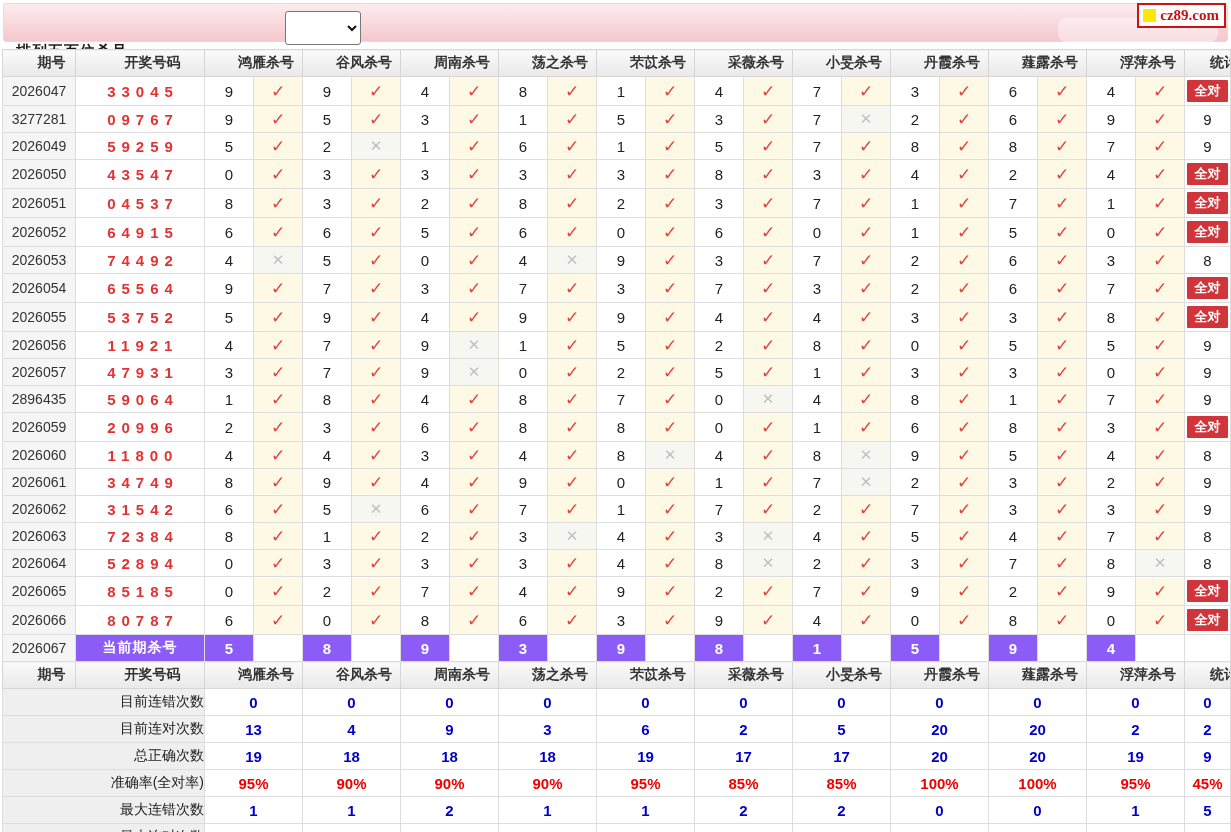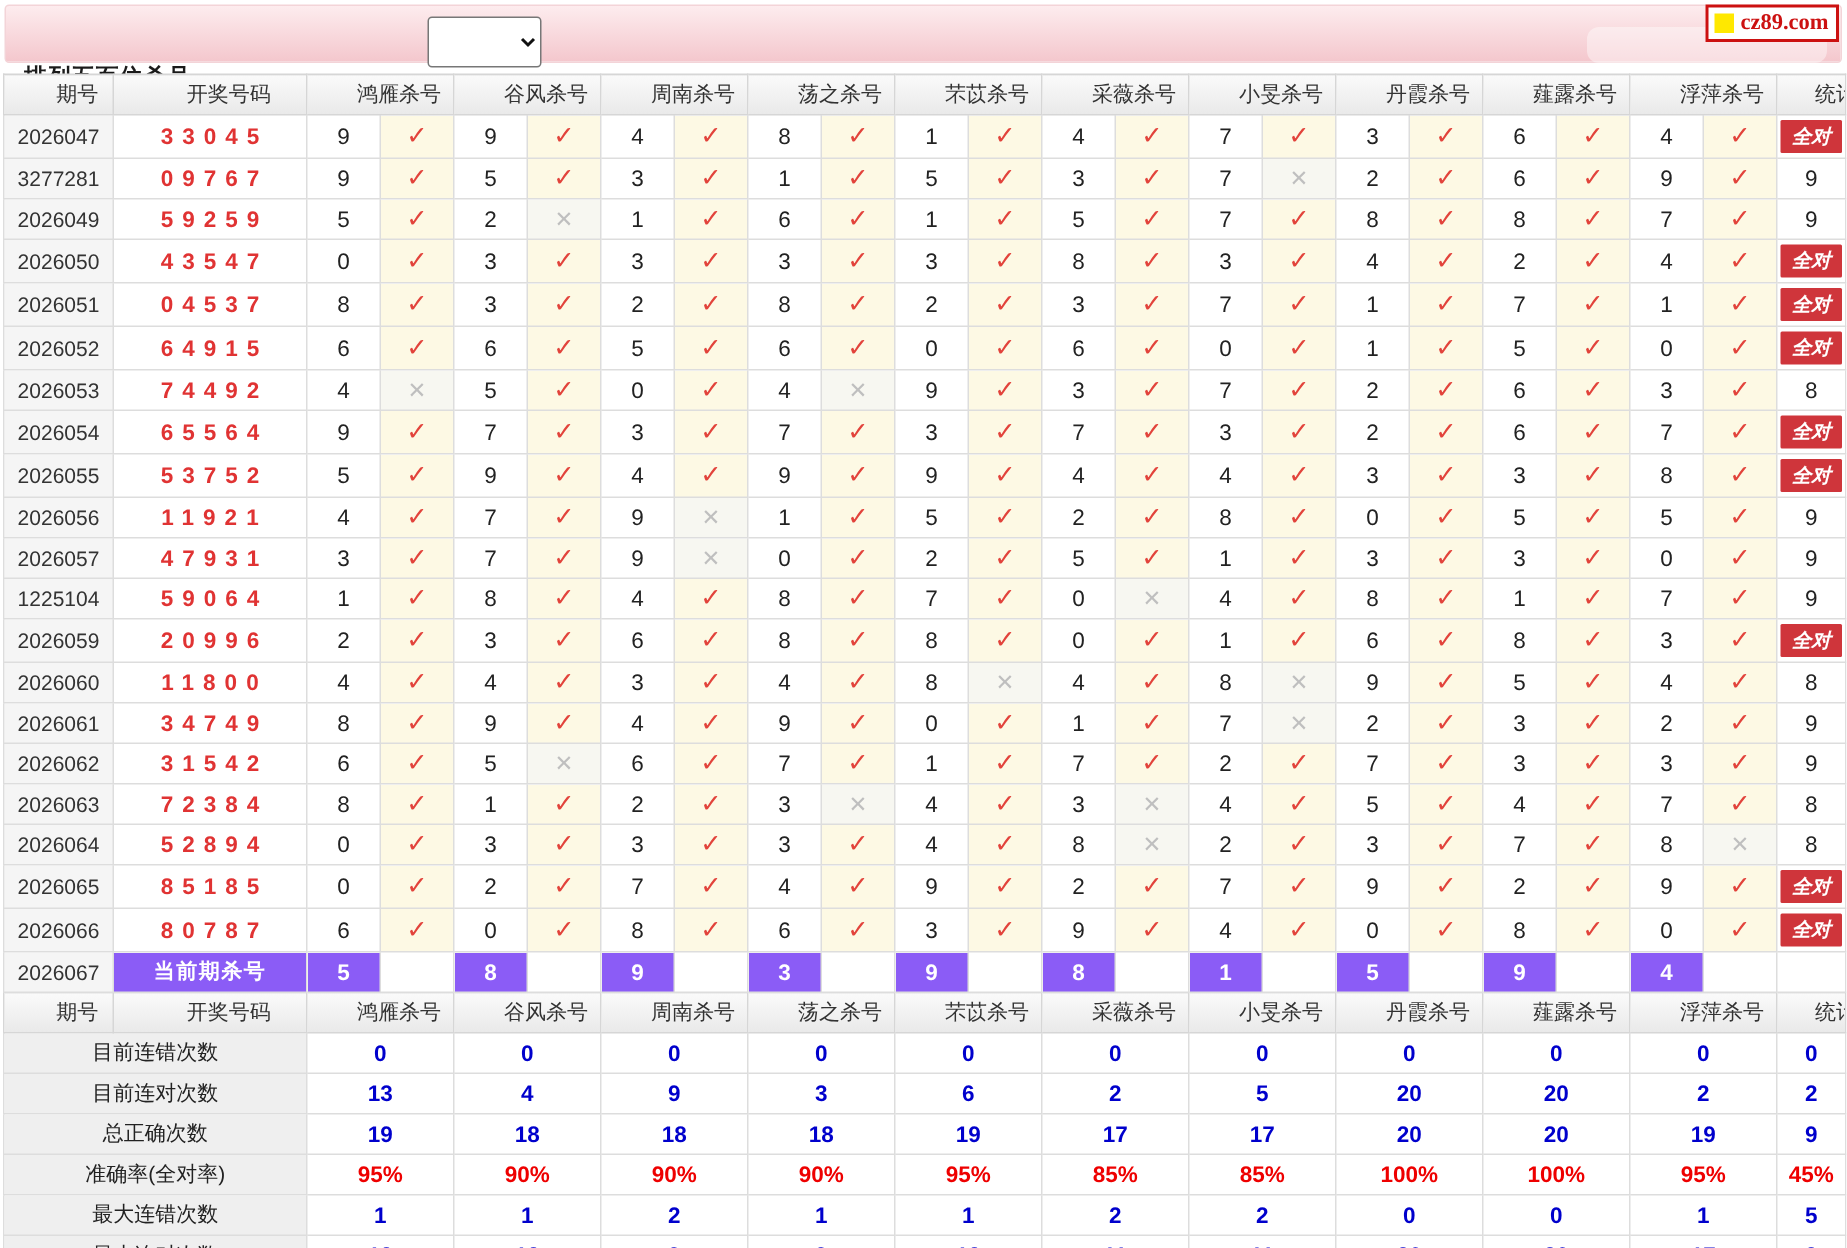--- a/index.html
+++ b/index.html
@@ -14,36 +14,36 @@
     background:#fff;border:1px solid #777;border-radius:3px;padding:16px 2px;font-family:"Liberation Sans",sans-serif;}
   .pill{position:absolute;right:9px;top:14px;width:160px;height:24px;border-radius:8px;background:rgba(255,255,255,0.42);}
   .logo{position:absolute;right:1px;top:-1px;height:17px;display:flex;align-items:center;gap:4px;
     background:#fff;border:2px solid #c11;padding:2px 5px 2px 4px;text-decoration:none;
     font-family:"Liberation Serif","DejaVu Serif",serif;font-size:15px;font-weight:bold;color:#c11;}
   .logo-sq{display:inline-block;width:13px;height:13px;background:#ffe800;}
 
   
   table{position:absolute;left:2px;top:49px;width:1227px;border-collapse:collapse;table-layout:fixed;}
   td,th{border:1px solid #ddd;text-align:center;height:26px;padding:0;overflow:hidden;white-space:nowrap;}
-  th{background:linear-gradient(#fafafa,#e9e9e9);border-color:#d6d6d6;color:#333;font-size:14px;font-weight:normal;padding-left:25px;}
+  th{background:linear-gradient(#fafafa,#e9e9e9);border-color:#d6d6d6;color:#333;font-size:14px;font-weight:bold;padding-left:25px;}
   td.period{background:#f5f5f5;color:#333;font-size:14px;}
   td.code{color:#e03333;font-weight:bold;font-size:15px;letter-spacing:6px;padding-left:6px;background:#fff;}
   td.num{background:#fff;color:#222;font-size:15px;}
   td.mark{background:#fdf9e4;}
   td.mark.miss{background:#f7f7f1;}
   .ck{color:#e2433b;font-size:17px;font-weight:bold;}
   .xx{color:#bfbfbf;font-size:15px;font-weight:bold;}
   td.stat-num{background:#fff;color:#222;font-size:15px;}
   td.stat-full{background:#fff;padding:1px;}
-  .badge{display:block;margin:1px;background:#cf353b;color:#fff;font-weight:bold;font-size:13px;line-height:22px;border-radius:1px;font-style:italic;}
+  .badge{display:block;margin:1px;background:#cf353b;color:#fff;font-weight:bold;font-size:13px;line-height:22px;border-radius:1px;}
   td.cur-label,td.cur-num{background:#8b5cf6;color:#fff;font-weight:bold;text-align:center;}
   td.cur-label{font-size:14px;letter-spacing:1px;}
   td.cur-num{font-size:15px;}
   td.cur-empty,td.cur-stat{background:#fff;}
-  td.stats-label{background:#efefef;color:#222;font-size:14px;}
+  td.stats-label{background:#efefef;color:#222;font-size:14px;text-align:right;}
   td.stats-val{background:#fff;color:#0000cc;font-weight:bold;font-size:15px;}
   td.stats-val.red{color:#ee0000;}
 </style>
 </head>
 <body>
 
 <div class="page">
   <div class="topbar">
     <span class="title">排列五百位杀号</span>
     <select class="sel" id="range-select"><option>近20期</option></select>
@@ -377,21 +377,21 @@
           <td class="mark"><span class="ck">✓</span></td>
           <td class="num">3</td>
           <td class="mark"><span class="ck">✓</span></td>
           <td class="num">3</td>
           <td class="mark"><span class="ck">✓</span></td>
           <td class="num">0</td>
           <td class="mark"><span class="ck">✓</span></td>
           <td class="stat-num">9</td>
         </tr>
         <tr>
-          <td class="period">1225104</td>
+          <td class="period">2896435</td>
           <td class="code">59064</td>
           <td class="num">1</td>
           <td class="mark"><span class="ck">✓</span></td>
           <td class="num">8</td>
           <td class="mark"><span class="ck">✓</span></td>
           <td class="num">4</td>
           <td class="mark"><span class="ck">✓</span></td>
           <td class="num">8</td>
           <td class="mark"><span class="ck">✓</span></td>
           <td class="num">7</td>

